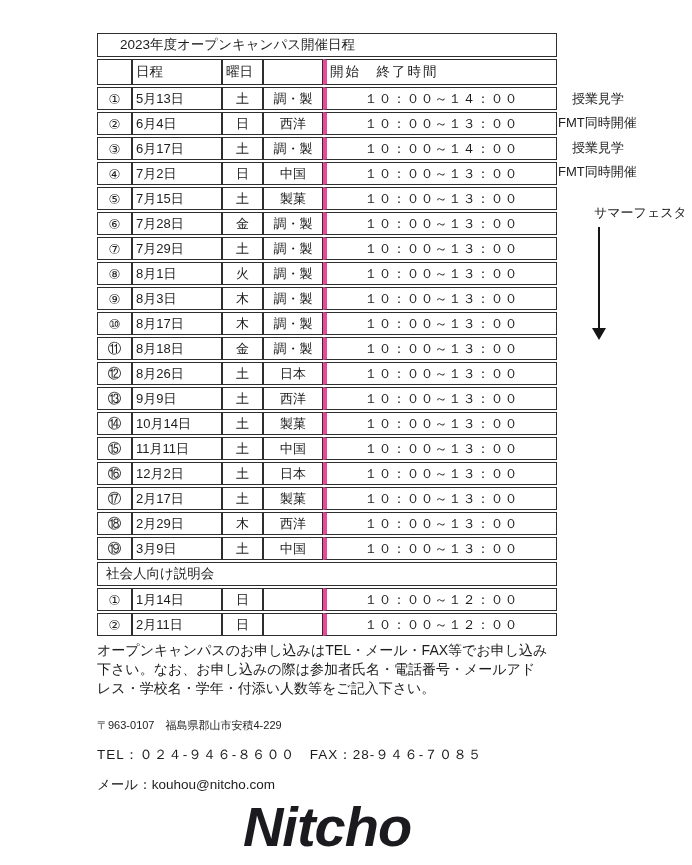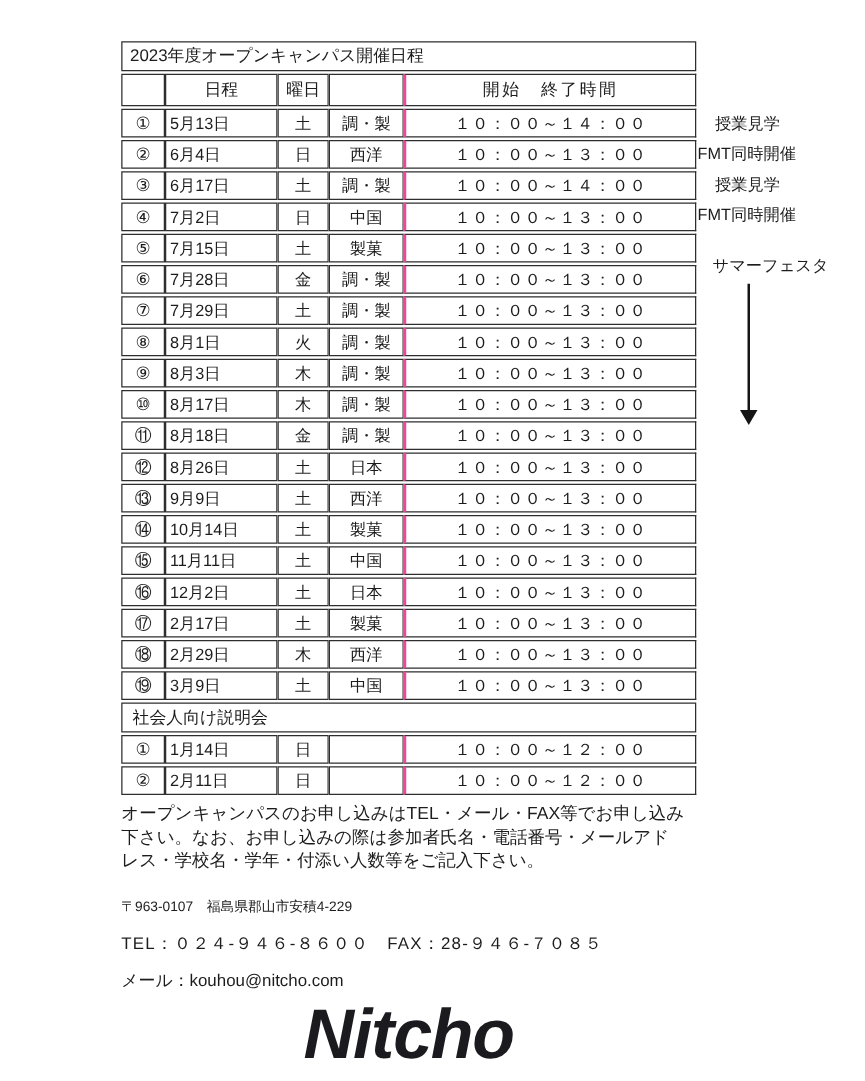--- a/index.html
+++ b/index.html
@@ -3,36 +3,36 @@
 <meta charset="utf-8">
 <style>
   html,body{margin:0;padding:0;background:#ffffff;}
   body{width:692px;height:865px;font-family:"Liberation Sans","DejaVu Sans",sans-serif;color:#1c1c1c;}
   .page{position:relative;width:692px;height:865px;background:#fff;overflow:hidden;}
 
   .table-wrap{position:absolute;left:97px;top:31px;}
   table{border-collapse:separate;border-spacing:0 2px;table-layout:fixed;width:460px;}
   col.c1{width:35px}col.c2{width:90px}col.c3{width:41px}col.c4{width:60px}col.c5{width:234px}
   td{border:1px solid #2e2e2e;height:21px;font-size:13px;padding:0 3px;overflow:hidden;white-space:nowrap;background:#fff;}
-  .title-row td{font-size:13.5px;text-align:left;padding-left:6px;height:22px;}
-  .header-row td{text-align:center;font-size:13.5px;height:24px;}
+  .title-row td{font-size:13.5px;text-align:left;padding-left:22px;height:22px;}
+  .header-row td{text-align:left;font-size:13.5px;height:24px;}
   .header-row td.c-time{letter-spacing:2px;}
   .c-no{text-align:center;font-size:13.5px;}
   .c-date{text-align:left;padding-right:6px;}
   .c-day{text-align:center;}
   .c-cat{text-align:center;}
-  .c-time{text-align:center;border-left:2px solid #ec4899;letter-spacing:1px;font-size:13px;font-family:Liberation Serif, serif;}
+  .c-time{text-align:center;border-left:4px solid #ec4899;letter-spacing:1px;font-size:13px;font-family:Liberation Serif, serif;}
   .section-row td{text-align:left;font-size:13.5px;padding-left:8px;height:22px;}
 
   .note{position:absolute;font-size:13px;white-space:nowrap;}
   .note-1{top:90px;left:572px;}
   .note-2{top:114px;left:558px;}
   .note-3{top:139px;left:572px;}
   .note-4{top:163px;left:558px;}
-  .note-5{top:204px;left:532px;padding-left:38px;}
+  .note-5{top:204px;left:556px;padding-left:38px;}
   .arrow-line{position:absolute;left:598px;top:227px;width:2px;height:102px;background:#151515;}
   .arrow-head{position:absolute;left:592px;top:328px;width:0;height:0;border-left:7px solid transparent;border-right:7px solid transparent;border-top:12px solid #151515;}
 
   .footer{position:absolute;left:97px;top:641px;width:480px;}
   .apply-line{font-size:14px;line-height:19px;white-space:nowrap;}
   .address{margin-top:20px;font-size:11px;white-space:nowrap;}
   .telfax{margin-top:13px;font-size:13.5px;letter-spacing:1px;white-space:nowrap;}
   .email{margin-top:12px;font-size:13.5px;white-space:nowrap;}
 
   .logo{position:absolute;top:794px;left:97px;width:460px;text-align:center;

